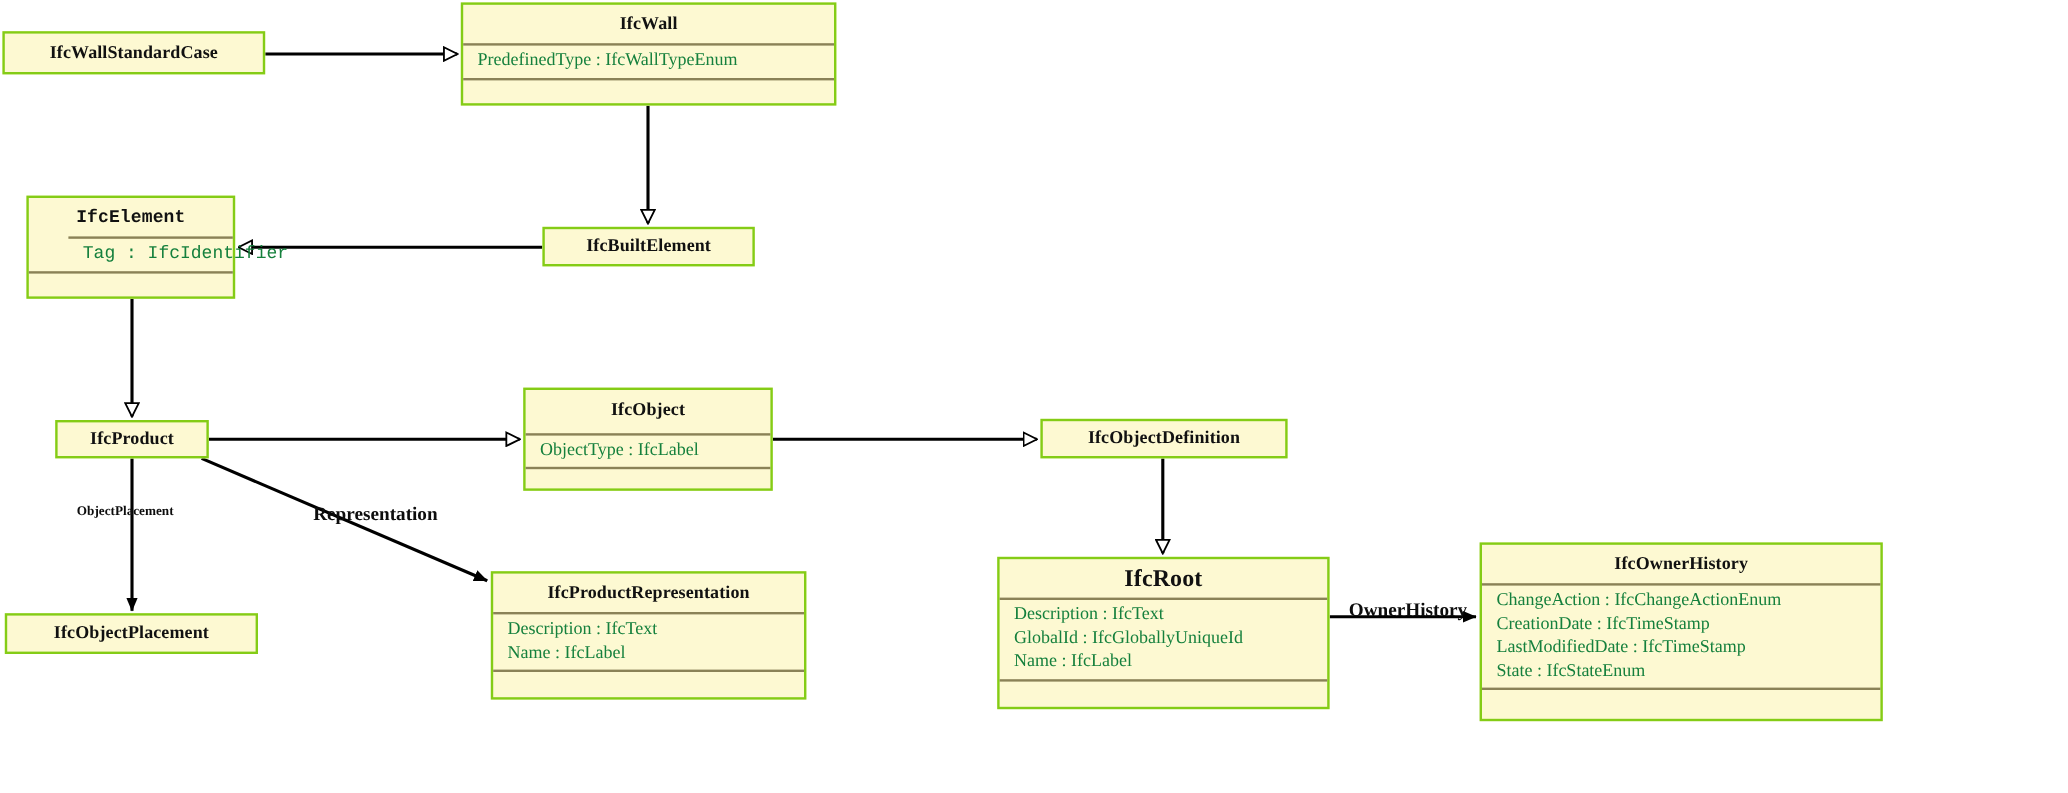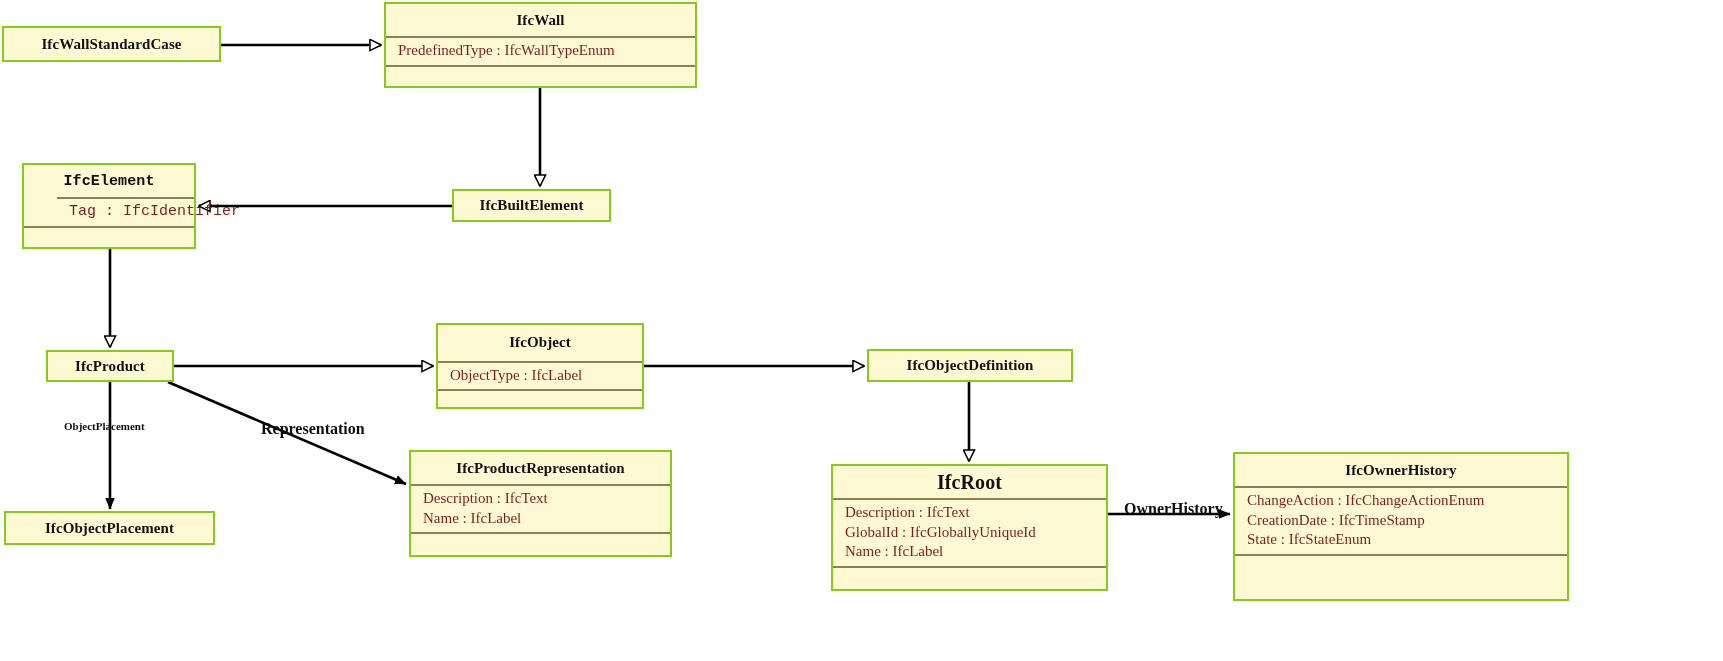--- a/index.html
+++ b/index.html
@@ -49,21 +49,21 @@
     border-top: 2px solid #8a8257;
     padding: 3px 12px 4px 12px;
     color: #333326;
     display: flex;
     flex-direction: column;
     justify-content: flex-start;
   }
   .cls-attr-line {
     white-space: nowrap;
     line-height: 1.30;
-    color: #7f1d1d;
+    color: #15803d;
   }
   .cls-ops {
     border-top: 2px solid #8a8257;
     flex: 1 1 auto;
     min-height: 16px;
   }
   .edge-label {
     position: absolute;
     font-family: "Liberation Serif", "DejaVu Serif", serif;
     font-weight: bold;
@@ -120,40 +120,40 @@
         </div>
         <div class="cls-ops"></div>
       </div>
       <div class="uml-class" style="left: 22px; top: 163px; width: 174px; height: 86px; font-family: Liberation Mono, monospace;">
         <div class="cls-title" style="height: 32px; font-size: 15px;">IfcElement</div>
         <div class="cls-attrs" style="font-size: 15px; margin-left: 33px;">
           <div class="cls-attr-line">Tag : IfcIdentifier</div>
         </div>
         <div class="cls-ops"></div>
       </div>
-      <div class="uml-class" style="left: 452px; top: 189px; width: 159px; height: 33px;">
+      <div class="uml-class" style="left: 452px; top: 189px; width: 177px; height: 33px;">
         <div class="cls-title" style="height: 33px; font-size: 15px;">IfcBuiltElement</div>
       </div>
       <div class="uml-class" style="left: 46px; top: 350px; width: 128px; height: 32px;">
         <div class="cls-title" style="height: 32px; font-size: 15px;">IfcProduct</div>
       </div>
       <div class="uml-class" style="left: 436px; top: 323px; width: 208px; height: 86px;">
         <div class="cls-title" style="height: 44px; font-size: 15px;">IfcObject</div>
         <div class="cls-attrs" style="font-size: 15px;">
           <div class="cls-attr-line">ObjectType : IfcLabel</div>
         </div>
         <div class="cls-ops"></div>
       </div>
       <div class="uml-class" style="left: 867px; top: 349px; width: 206px; height: 33px;">
         <div class="cls-title" style="height: 33px; font-size: 15px;">IfcObjectDefinition</div>
       </div>
       <div class="uml-class" style="left: 4px; top: 511px; width: 211px; height: 34px;">
         <div class="cls-title" style="height: 34px; font-size: 15px;">IfcObjectPlacement</div>
       </div>
-      <div class="uml-class" style="left: 409px; top: 450px; width: 263px; height: 107px;">
+      <div class="uml-class" style="left: 409px; top: 476px; width: 263px; height: 107px;">
         <div class="cls-title" style="height: 32px; font-size: 15px;">IfcProductRepresentation</div>
         <div class="cls-attrs" style="font-size: 15px;">
           <div class="cls-attr-line">Description : IfcText</div>
           <div class="cls-attr-line">Name : IfcLabel</div>
         </div>
         <div class="cls-ops"></div>
       </div>
       <div class="uml-class" style="left: 831px; top: 464px; width: 277px; height: 127px;">
         <div class="cls-title" style="height: 32px; font-size: 20px;">IfcRoot</div>
         <div class="cls-attrs" style="font-size: 15px;">
@@ -161,20 +161,21 @@
           <div class="cls-attr-line">GlobalId : IfcGloballyUniqueId</div>
           <div class="cls-attr-line">Name : IfcLabel</div>
         </div>
         <div class="cls-ops"></div>
       </div>
       <div class="uml-class" style="left: 1233px; top: 452px; width: 336px; height: 149px;">
         <div class="cls-title" style="height: 32px; font-size: 15px;">IfcOwnerHistory</div>
         <div class="cls-attrs" style="font-size: 15px;">
           <div class="cls-attr-line">ChangeAction : IfcChangeActionEnum</div>
           <div class="cls-attr-line">CreationDate : IfcTimeStamp</div>
+          <div class="cls-attr-line">LastModifiedDate : IfcTimeStamp</div>
           <div class="cls-attr-line">State : IfcStateEnum</div>
         </div>
         <div class="cls-ops"></div>
       </div>
     </div>
   <div id="labels">
       <div class="edge-label" style="left: 32px; top: 420px; font-size: 11px; margin-left: 32px;">ObjectPlacement</div>
       <div class="edge-label" style="left: 261px; top: 420px; font-size: 16px;">Representation</div>
       <div class="edge-label" style="left: 1124px; top: 500px; font-size: 16px;">OwnerHistory</div>
     </div>

